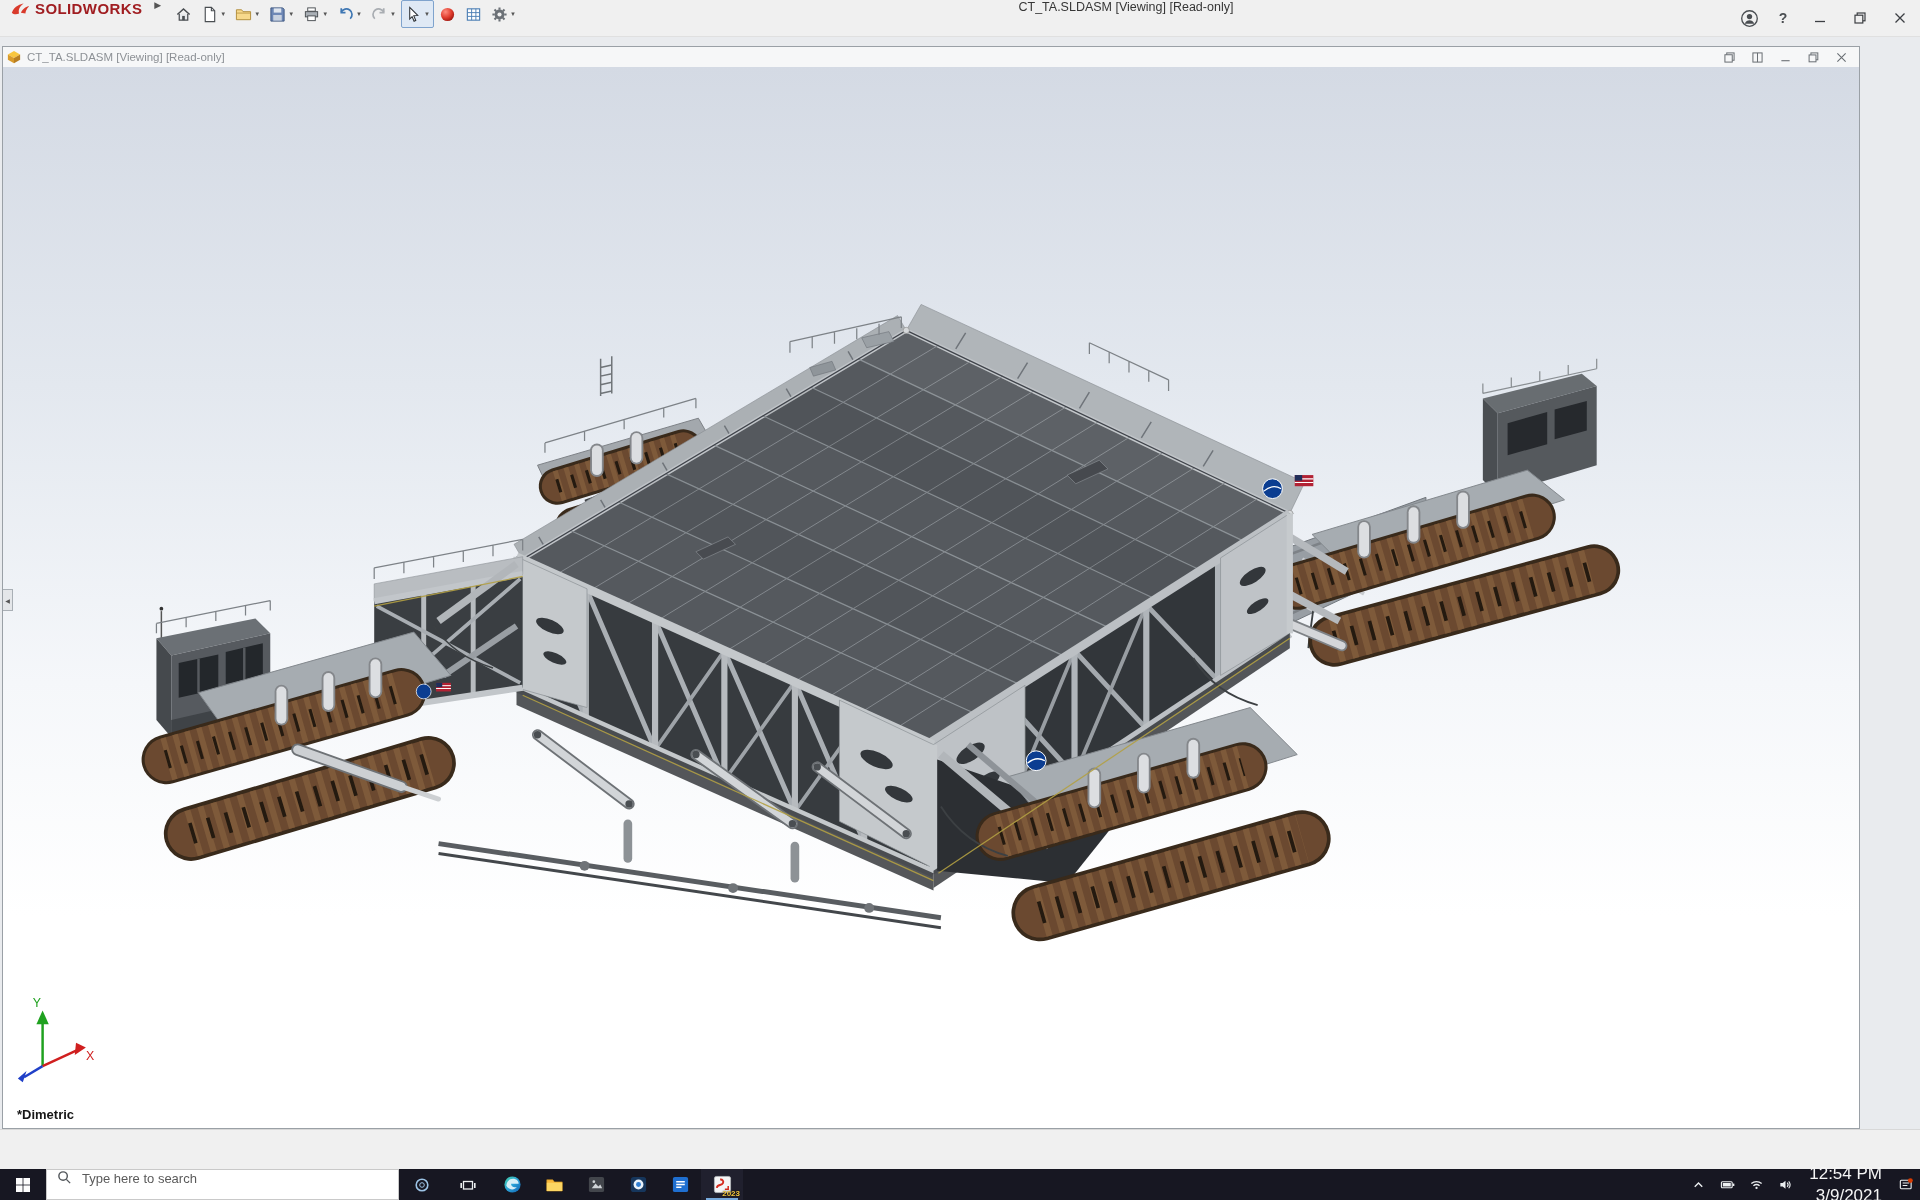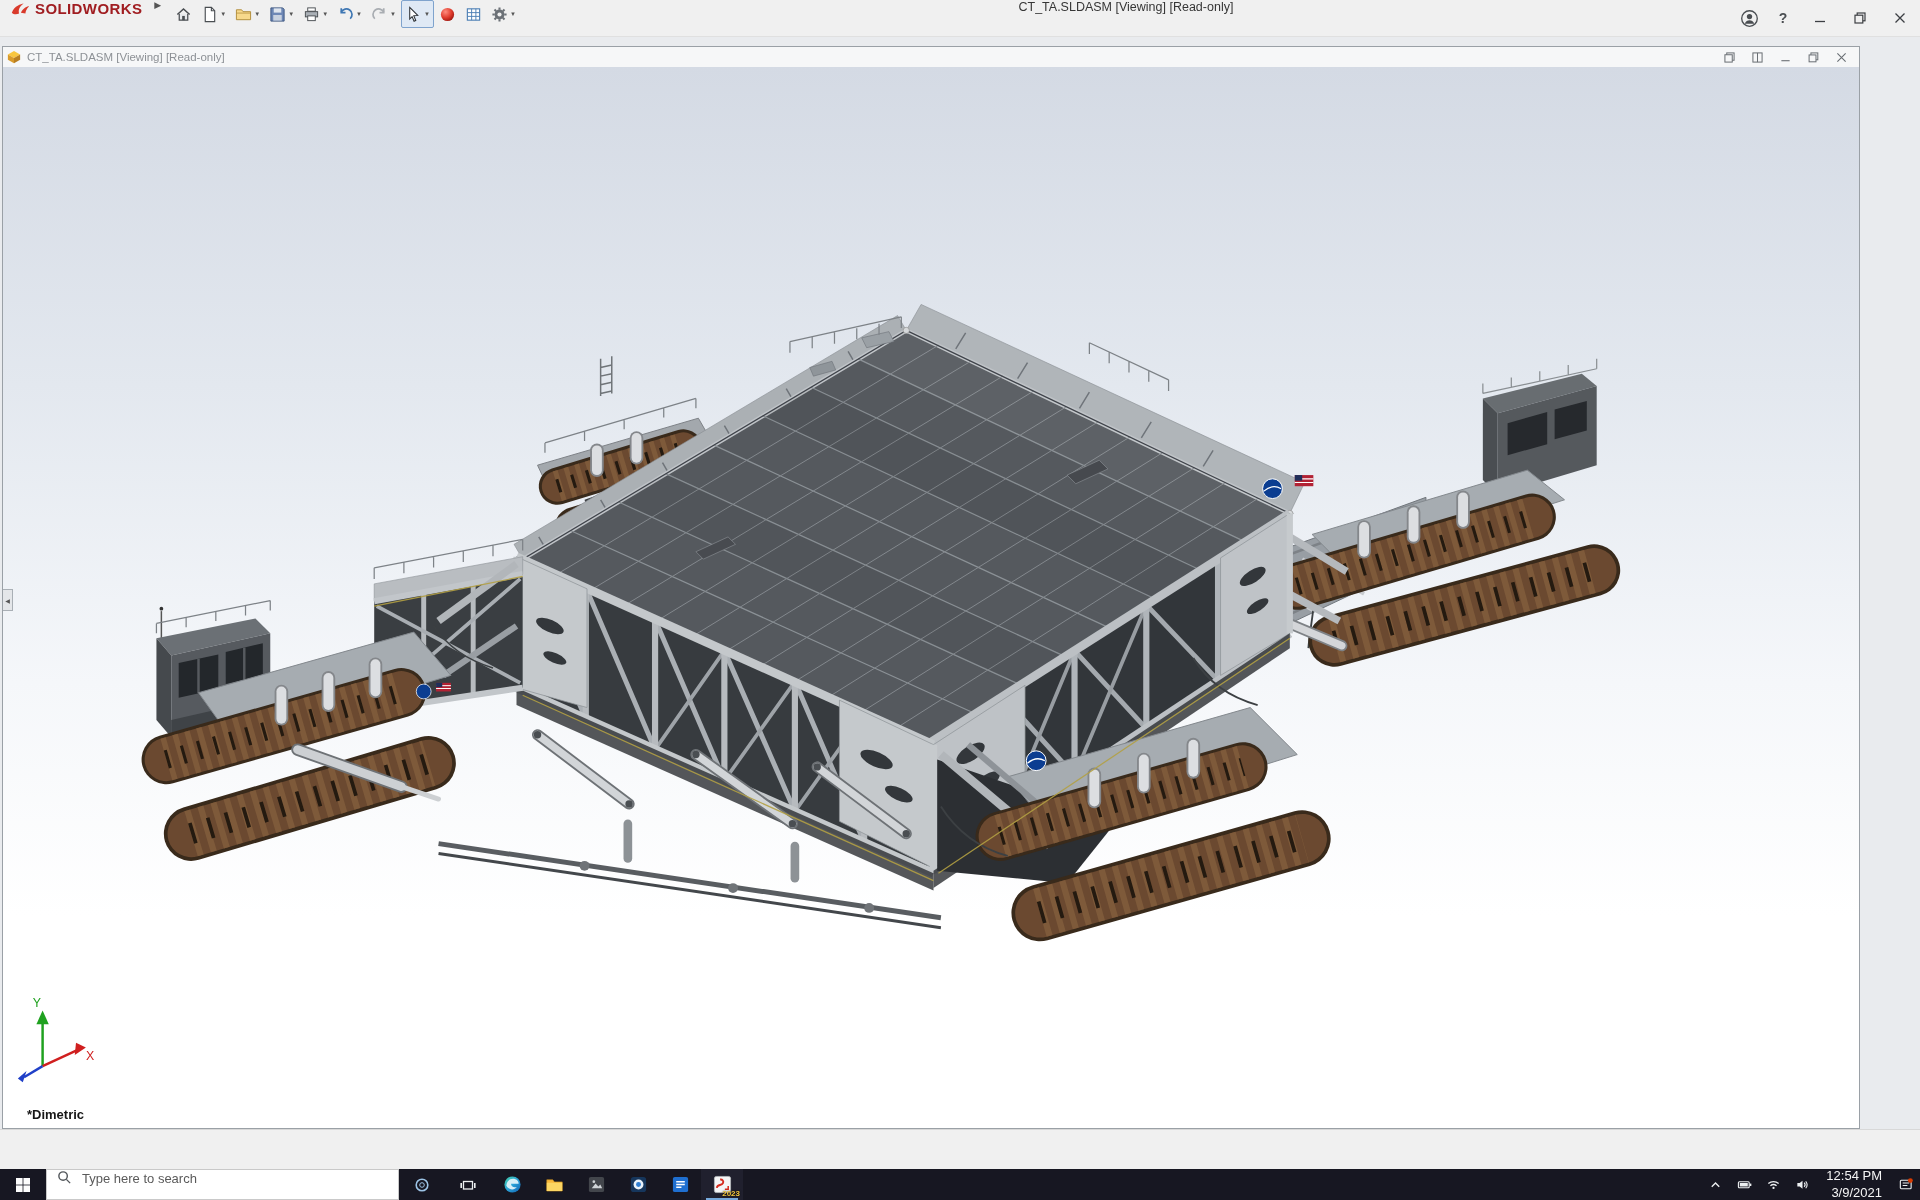--- a/index.html
+++ b/index.html
@@ -33,21 +33,21 @@
   .doc-titlebar{height:20px;background:#f6f7f8;border-bottom:1px solid #dcdfe2;display:flex;
                 align-items:center;gap:6px;padding:0 4px;}
   .doc-title{font-size:11.5px;color:#8d9196;}
   .doc-buttons{margin-left:auto;display:flex;gap:17px;padding-right:8px;}
   .doc-btn{background:none;border:0;padding:0;display:flex;align-items:center;}
   .doc-btn svg{width:11px;height:11px;}
   
   .viewport{position:absolute;left:0;right:0;top:20px;bottom:0;overflow:hidden;
             background:linear-gradient(180deg,#d4dae4 0%,#e3e8ef 30%,#f5f7fa 58%,#ffffff 80%);}
   .model-svg{position:absolute;inset:0;width:100%;height:100%;}
-  .orientation-label{position:absolute;left:24px;bottom:6px;font-size:13px;font-weight:bold;
+  .orientation-label{position:absolute;left:14px;bottom:6px;font-size:13px;font-weight:bold;
                      color:#161616;}
   .splitter{position:absolute;left:0;top:522px;width:10px;height:22px;background:#e4e6e9;
             border:1px solid #a9afb5;border-left:0;display:flex;align-items:center;
             justify-content:center;font-size:6px;color:#555;padding:0;}
   
   .statusbar{position:absolute;left:0;right:0;top:1129px;height:40px;background:#f0f0f0;
              border-top:1px solid #d8d8d8;z-index:5;}
   
   .taskbar{position:absolute;left:0;right:0;bottom:0;height:31px;background:#171722;
            display:flex;align-items:center;z-index:40;}
@@ -64,21 +64,21 @@
   .app-btn svg{width:19px;height:19px;}
   .running{background:#20202e;}
   .running::after{content:"";position:absolute;left:5px;right:5px;bottom:0;height:2px;
                   background:#76a9dc;}
   .sw-badge{position:absolute;right:3px;bottom:2px;font-size:8px;font-weight:bold;color:#f3c73c;
             text-shadow:0 0 2px #000;}
   .tray{margin-left:auto;display:flex;align-items:center;height:100%;}
   .tray .task-btn{width:29px;}
   .tray .task-btn svg{width:15px;height:15px;}
   .clock{display:flex;flex-direction:column;align-items:flex-end;justify-content:center;
-         color:#f5f5f5;font-size:13px;line-height:1.25;padding:0 9px;background:none;border:0;
+         color:#f5f5f5;font-size:17px;line-height:1.25;padding:0 9px;background:none;border:0;
          height:31px;}
 </style>
 </head>
 <body>
 
 <header class="titlebar">
   <div class="brand">
     <svg width="20" height="16" viewBox="0 0 22 16">
       <path d="M2 12 C5 4 12 3 15 2 C10 6 9 9 10 13 C7 14 4 14 2 12 Z" fill="#d93a2b"></path>
       <path d="M12 12 C14 8 18 5 21 5 C18 8 17 11 17 13 Z" fill="#d93a2b"></path>

